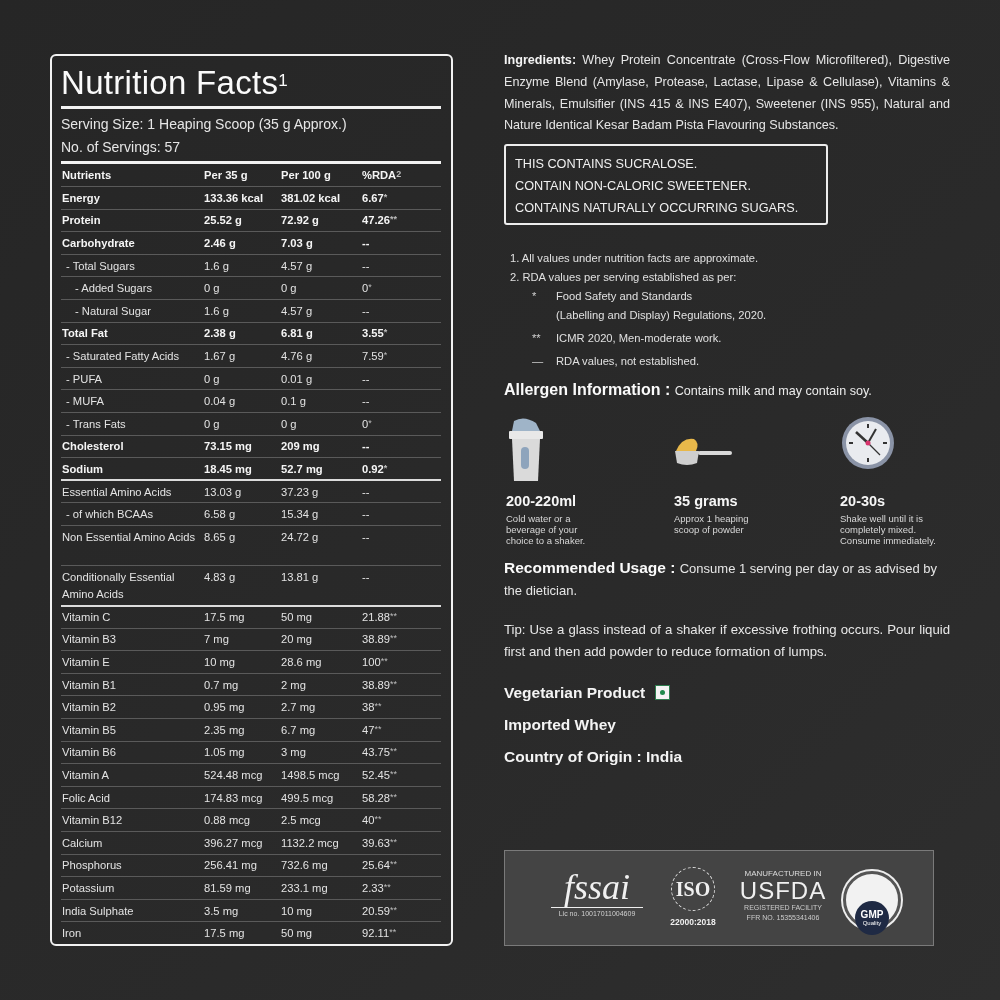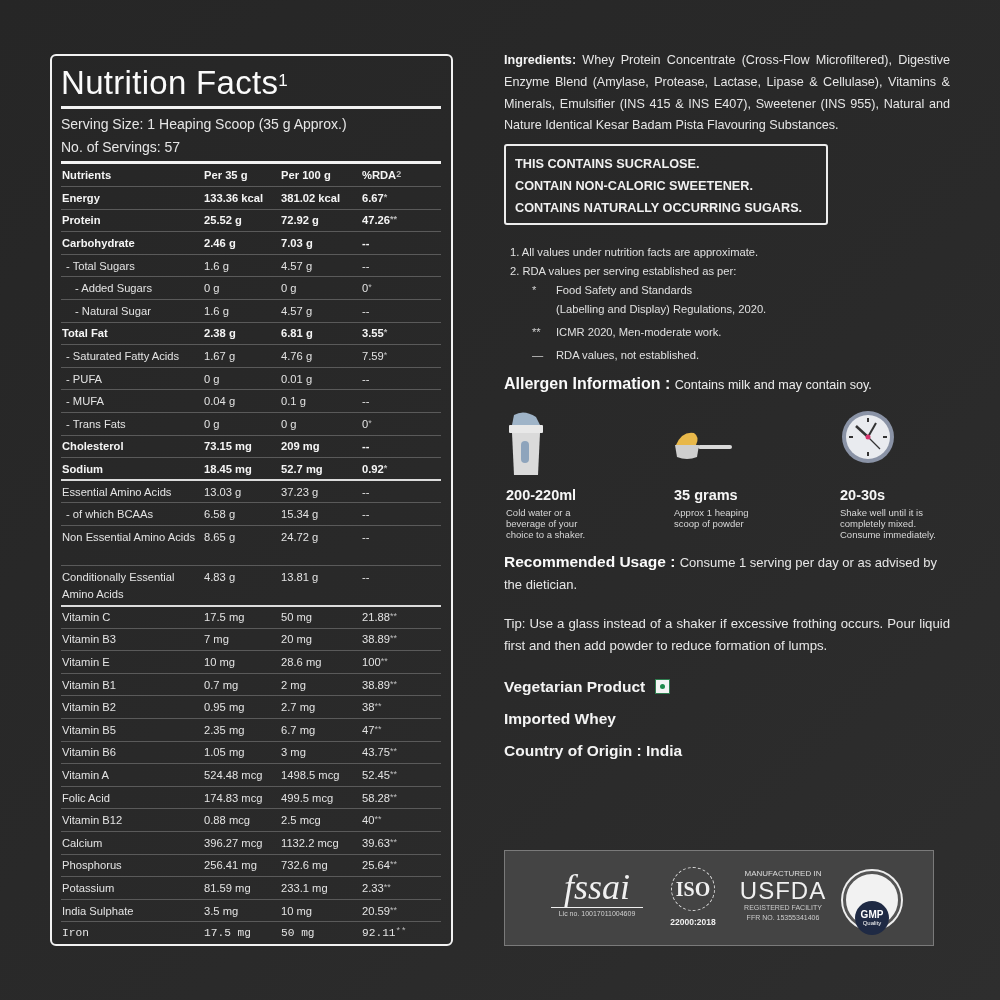--- a/index.html
+++ b/index.html
@@ -23,32 +23,32 @@
   td { padding: 0 0 0 1px; height: 22.6px; vertical-align: middle; border-bottom: 1px solid #5a5a5a; color: #e3e3e3; white-space: nowrap; }
   td.c0 { width: 142px; }
   td.c1 { width: 77px; }
   td.c2 { width: 81px; }
   tr.bold td { font-weight: 700; color: #f5f5f5; }
   tr.hdr td { font-weight: 700; color: #f5f5f5; }
   tr.ind1 td.c0 { padding-left: 5px; }
   tr.ind2 td.c0 { padding-left: 14px; }
   tr.tall td { height: 40px; white-space: normal; line-height: 17px; vertical-align: top; padding-top: 3px; }
   tr.sep-thick td { border-bottom: 2px solid #dcdcdc; }
-  tr.last td { border-bottom: none; font-family: Liberation Mono, monospace; }
+  tr.last td { border-bottom: none; }
   .rda-mark { font-size: 9px; vertical-align: top; color: #bdbdbd; }
 
   
   .right { position: absolute; left: 504px; top: 50px; width: 446px; }
   .ingredients { font-size: 12.6px; line-height: 21.8px; text-align: justify; color: #e6e6e6; }
   .ingredients b { font-weight: 700; color: #f5f5f5; }
   .warn-box {
     margin-top: 7px; width: 324px; border: 2px solid #ededed; border-radius: 3px;
-    padding: 7px 10px 4px 9px; font-size: 12.7px; line-height: 22px; color: #f0f0f0; font-weight: bold;
+    padding: 7px 10px 4px 9px; font-size: 12.7px; line-height: 22px; color: #f0f0f0;
   }
-  .notes { margin-top: 18px; font-size: 11.2px; color: #e0e0e0; line-height: 19px; }
+  .notes { margin-top: 24px; font-size: 11.2px; color: #e0e0e0; line-height: 19px; }
   .notes .n { padding-left: 6px; }
   .notes .sub { display: flex; padding-left: 28px; line-height: 19px; }
   .notes .sub .mk { width: 24px; color: #cfcfcf; }
   .notes .sub.gap { margin-top: 4px; }
   .allergen { margin-top: 10px; font-size: 12.6px; color: #ececec; }
   .allergen b { font-size: 16px; font-weight: 700; color: #fafafa; }
 
   .steps { position: relative; height: 140px; margin-top: 18px; }
   .step { position: absolute; top: 0; width: 140px; }
   .step .ic { height: 70px; position: relative; }

